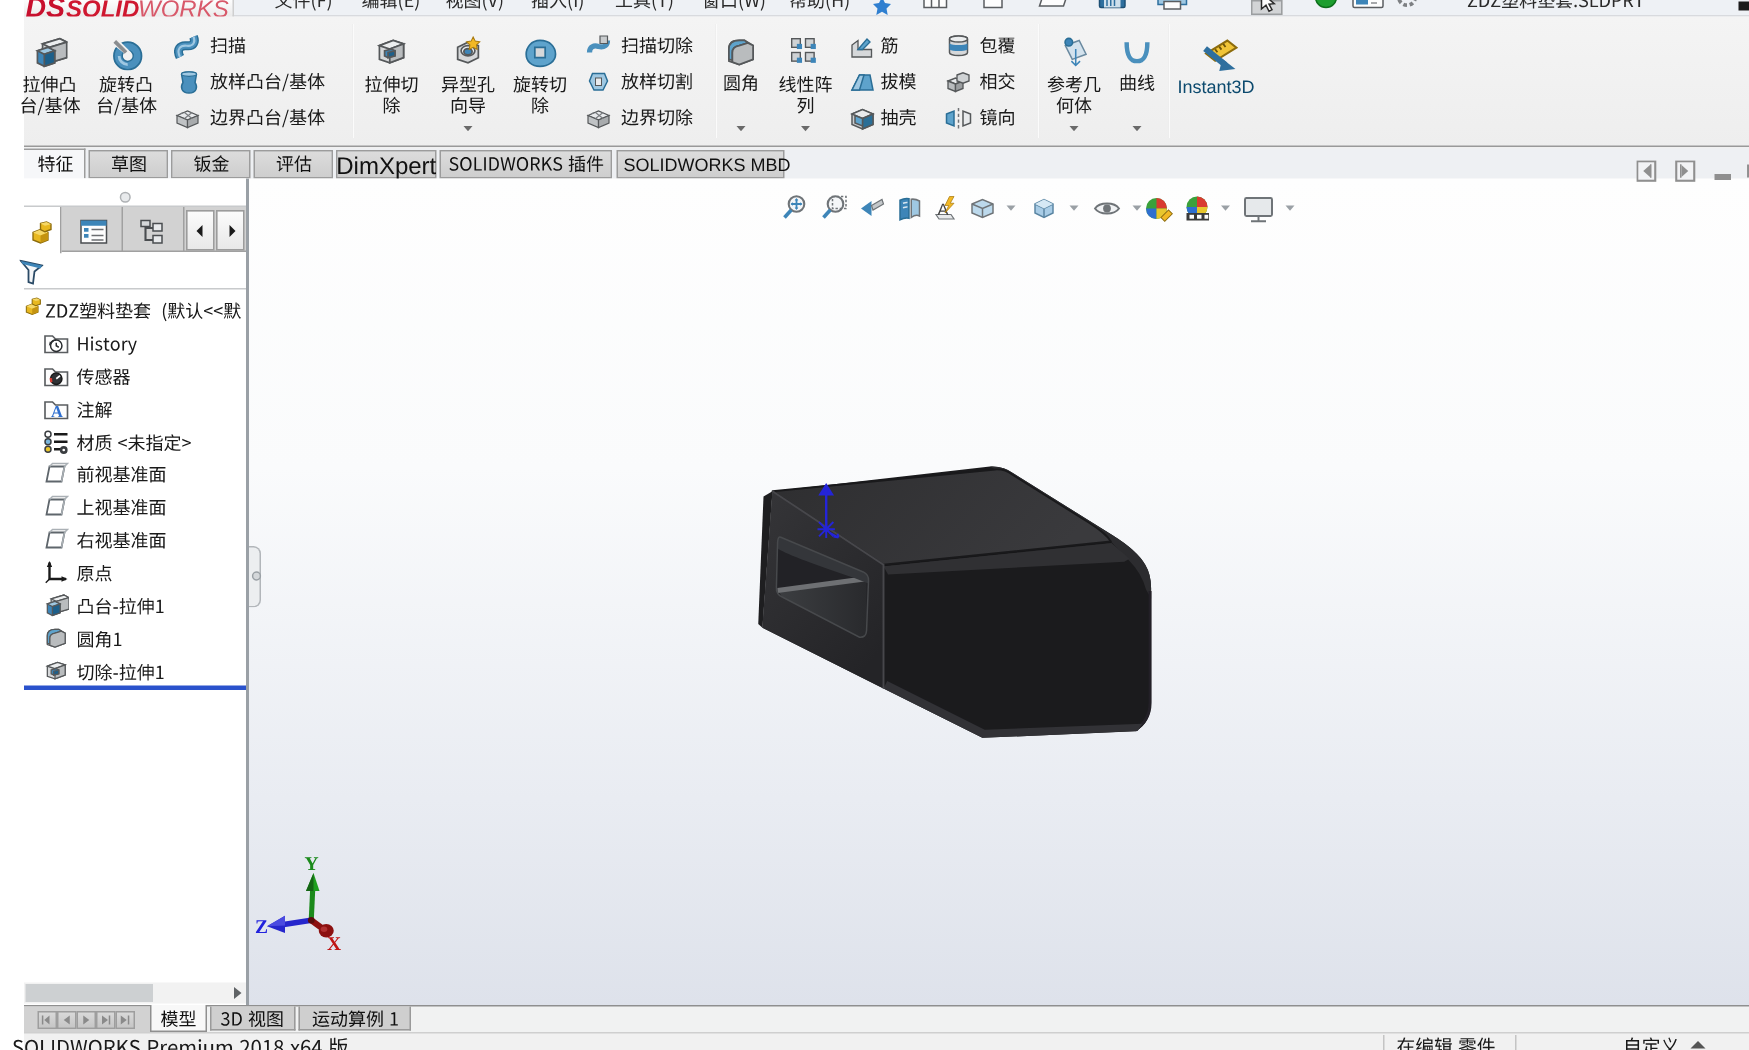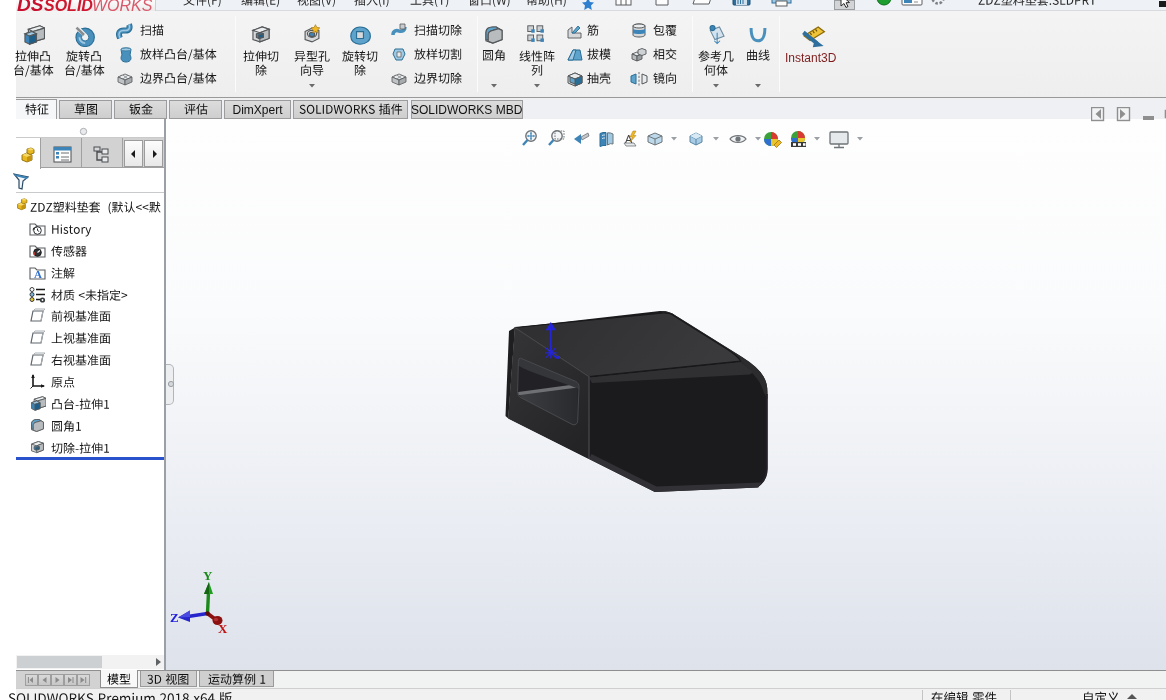--- a/index.html
+++ b/index.html
@@ -352,46 +352,46 @@
 <svg style="position:absolute;left:784px;top:25px" width="28" height="28" viewBox="0 0 28 28">
       <g transform="scale(1.35)">
         <g>
           <path d="M3 8 L13.5 1.5 L18 5 L7.5 11.5 Z" fill="#f0c437" stroke="#8d6c0c" stroke-width="1"></path>
           <path d="M5.5 7 l1.1 1.5 M7.5 5.8 l1.1 1.5 M9.5 4.5 l1.1 1.5 M11.5 3.2 l1.1 1.5" stroke="#6d5309" stroke-width="0.9"></path>
           <path d="M2.5 5.5 L12.5 13.5" stroke="#2e6f9e" stroke-width="3"></path>
           <path d="M11 10.5 L17.5 15.5 L9.5 16.5 Z" fill="#2e6f9e"></path>
         </g>
       </g>
     </svg>
-<div class="abs" style="left:769px;top:51px;width:60px;height:14px;font-size:12px;color:#7f1d1d">Instant3D</div>
+<div class="abs" style="left:769px;top:51px;width:60px;height:14px;font-size:12px;color:#0c4a6e">Instant3D</div>
 <div class="abs" style="left:0;top:99px;width:1166px;height:20px;background:#eef0f3"></div>
 <div class="abs" style="left:0px;top:99px;width:41px;height:20px;background:#f6f7f9;border:1px solid #9c9c9c;border-bottom:none;border-left:none"></div>
 <svg style="position:absolute;left:8.5px;top:101.3px;overflow:visible" width="24" height="16">
       <path transform="translate(0,12.7)" d="M5.5 -2.5C6.1 -2 6.7 -1.1 7 -0.6L7.7 -1C7.4 -1.6 6.7 -2.4 6.2 -3ZM7.7 -10.1V-8.8H5.4V-7.9H7.7V-6.4H4.7V-5.6H9.2V-4.2H4.9V-3.3H9.2V-0.2C9.2 0 9.1 0.1 8.9 0.1C8.7 0.1 8.1 0.1 7.4 0.1C7.5 0.3 7.6 0.7 7.6 1C8.5 1 9.2 0.9 9.5 0.8C9.9 0.7 10 0.4 10 -0.2V-3.3H11.4V-4.2H10V-5.6H11.5V-6.4H8.6V-7.9H10.9V-8.8H8.6V-10.1ZM1.2 -9.2C1.1 -7.7 0.8 -6.1 0.5 -5.1C0.6 -5 1 -4.8 1.2 -4.7C1.3 -5.3 1.5 -6 1.6 -6.7H2.5V-3.8C1.8 -3.6 1.1 -3.4 0.6 -3.2L0.8 -2.3L2.5 -2.9V1H3.4V-3.2L4.6 -3.6L4.6 -4.4L3.4 -4.1V-6.7H4.5V-7.6H3.4V-10.1H2.5V-7.6H1.8C1.8 -8.1 1.9 -8.5 1.9 -9Z M15 -10.1C14.5 -9.2 13.5 -8.2 12.5 -7.6C12.7 -7.4 12.9 -7 13 -6.8C14.1 -7.6 15.2 -8.7 15.8 -9.7ZM15.2 -7.4C14.6 -6.1 13.4 -4.9 12.4 -4.1C12.5 -3.9 12.8 -3.4 12.9 -3.2C13.3 -3.6 13.7 -4 14.1 -4.5V1H15V-5.6C15.4 -6.1 15.8 -6.6 16 -7.1ZM17 -6V-0.2H15.8V0.6H23.5V-0.2H20.5V-4.1H23V-4.9H20.5V-8.3H23.2V-9.2H16.6V-8.3H19.6V-0.2H17.9V-6Z" fill="#111111"></path>
     </svg>
 <div class="abs" style="left:43px;top:100px;width:53px;height:19px;background:linear-gradient(180deg,#dcdcdc,#cecece);border:1px solid #9c9c9c;border-bottom:1px solid #9c9c9c"></div>
 <svg style="position:absolute;left:57.5px;top:101.3px;overflow:visible" width="24" height="16">
       <path transform="translate(0,12.7)" d="M2.9 -4.8H9V-3.7H2.9ZM2.9 -6.5H9V-5.5H2.9ZM2.1 -7.2V-3H5.5V-1.8H0.7V-1H5.5V0.9H6.4V-1H11.4V-1.8H6.4V-3H10V-7.2ZM0.7 -9.2V-8.4H3.5V-7.5H4.4V-8.4H7.6V-7.5H8.5V-8.4H11.3V-9.2H8.5V-10.1H7.6V-9.2H4.4V-10.1H3.5V-9.2Z M16.5 -3.3C17.5 -3.1 18.7 -2.7 19.4 -2.4L19.7 -3C19.1 -3.3 17.8 -3.7 16.9 -3.9ZM15.3 -1.8C17 -1.6 19 -1.1 20.2 -0.7L20.6 -1.4C19.4 -1.8 17.3 -2.3 15.7 -2.4ZM13 -9.6V1H13.9V0.5H22.1V1H23V-9.6ZM13.9 -0.3V-8.7H22.1V-0.3ZM17 -8.5C16.4 -7.5 15.3 -6.6 14.3 -6C14.5 -5.8 14.8 -5.6 14.9 -5.4C15.3 -5.7 15.7 -6 16 -6.3C16.4 -5.9 16.8 -5.5 17.3 -5.2C16.3 -4.7 15.2 -4.4 14.1 -4.2C14.2 -4 14.4 -3.6 14.5 -3.4C15.7 -3.7 17 -4.1 18.1 -4.8C19.1 -4.2 20.2 -3.8 21.4 -3.6C21.5 -3.8 21.7 -4.1 21.9 -4.2C20.8 -4.4 19.8 -4.8 18.8 -5.2C19.7 -5.8 20.5 -6.5 21 -7.3L20.5 -7.6L20.3 -7.5H17.2C17.4 -7.8 17.6 -8 17.7 -8.2ZM16.5 -6.8 16.6 -6.8H19.7C19.3 -6.4 18.7 -6 18.1 -5.6C17.5 -5.9 16.9 -6.3 16.5 -6.8Z" fill="#111111"></path>
     </svg>
 <div class="abs" style="left:98px;top:100px;width:53px;height:19px;background:linear-gradient(180deg,#dcdcdc,#cecece);border:1px solid #9c9c9c;border-bottom:1px solid #9c9c9c"></div>
 <svg style="position:absolute;left:112.5px;top:101.3px;overflow:visible" width="24" height="16">
       <path transform="translate(0,12.7)" d="M10.2 -5.7C9.9 -4.4 9.4 -3.2 8.8 -2.2C8.2 -3.2 7.7 -4.4 7.4 -5.7ZM5.5 -9.3 5.5 -5C5.5 -3.2 5.4 -1 4.3 0.5C4.5 0.6 4.9 0.9 5 1C6.2 -0.6 6.4 -3 6.4 -5V-5.7H6.6C7 -4.1 7.5 -2.7 8.3 -1.5C7.6 -0.7 6.8 -0.1 6 0.3C6.2 0.4 6.4 0.8 6.5 1C7.4 0.6 8.1 -0 8.8 -0.8C9.4 -0.1 10.1 0.5 10.9 0.9C11.1 0.7 11.4 0.3 11.5 0.2C10.7 -0.2 10 -0.8 9.4 -1.5C10.2 -2.7 10.8 -4.4 11.1 -6.5L10.6 -6.6L10.4 -6.6H6.4V-8.5C8.1 -8.7 9.9 -8.9 11.3 -9.2L10.7 -10C9.5 -9.7 7.3 -9.4 5.5 -9.3ZM2 -10.1C1.7 -8.9 1.1 -7.9 0.4 -7.2C0.6 -6.9 0.8 -6.5 0.9 -6.3C1.3 -6.7 1.7 -7.3 2 -7.9H4.7V-8.7H2.4C2.6 -9.1 2.7 -9.5 2.8 -9.8ZM0.7 -4.1V-3.3H2.4V-1C2.4 -0.5 2 -0.1 1.8 0C1.9 0.2 2.1 0.6 2.2 0.8C2.4 0.6 2.7 0.3 4.9 -1.2C4.8 -1.4 4.6 -1.7 4.6 -2L3.2 -1V-3.3H4.7V-4.1H3.2V-5.7H4.3V-6.6H1.2V-5.7H2.4V-4.1Z M14.4 -2.6C14.8 -1.9 15.3 -1 15.5 -0.4L16.3 -0.7C16.1 -1.3 15.6 -2.2 15.1 -2.9ZM20.8 -2.9C20.5 -2.2 20 -1.3 19.5 -0.7L20.2 -0.4C20.7 -0.9 21.2 -1.8 21.6 -2.6ZM18 -10.2C16.8 -8.4 14.6 -7 12.4 -6.3C12.6 -6 12.8 -5.7 13 -5.4C13.6 -5.7 14.3 -6 14.9 -6.3V-5.6H17.5V-4H13.4V-3.2H17.5V-0.2H12.8V0.6H23.2V-0.2H18.4V-3.2H22.7V-4H18.4V-5.6H21.1V-6.4C21.7 -6 22.4 -5.7 23 -5.5C23.2 -5.7 23.4 -6.1 23.7 -6.3C21.8 -6.8 19.7 -8.1 18.5 -9.4L18.8 -9.8ZM21 -6.5H15.2C16.2 -7.1 17.2 -7.9 18 -8.7C18.8 -7.9 19.9 -7.1 21 -6.5Z" fill="#111111"></path>
     </svg>
 <div class="abs" style="left:153px;top:100px;width:53px;height:19px;background:linear-gradient(180deg,#dcdcdc,#cecece);border:1px solid #9c9c9c;border-bottom:1px solid #9c9c9c"></div>
 <svg style="position:absolute;left:167.5px;top:101.3px;overflow:visible" width="24" height="16">
       <path transform="translate(0,12.7)" d="M9.9 -8C9.8 -7.1 9.4 -5.7 9.1 -4.9L9.8 -4.7C10.1 -5.5 10.5 -6.7 10.8 -7.8ZM4.7 -7.8C5 -6.8 5.3 -5.6 5.4 -4.8L6.2 -5C6.1 -5.8 5.8 -7 5.5 -8ZM1.2 -9.1C1.8 -8.6 2.6 -7.8 3 -7.3L3.6 -7.9C3.2 -8.4 2.4 -9.2 1.7 -9.7ZM4.3 -9.5V-8.6H7.2V-4.2H4V-3.3H7.2V0.9H8.1V-3.3H11.5V-4.2H8.1V-8.6H11V-9.5ZM0.5 -6.3V-5.4H2.2V-1C2.2 -0.5 1.8 -0.2 1.6 -0C1.8 0.1 2 0.5 2.1 0.7C2.2 0.5 2.5 0.2 4.5 -1.3C4.4 -1.5 4.3 -1.8 4.2 -2.1L3 -1.2V-6.3L2.2 -6.3Z M15.2 -10C14.5 -8.2 13.4 -6.4 12.2 -5.2C12.4 -5 12.6 -4.6 12.7 -4.4C13.1 -4.8 13.5 -5.3 13.9 -5.8V0.9H14.8V-7.1C15.3 -8 15.7 -8.9 16.1 -9.8ZM15.9 -7.5V-6.6H19.2V-4.1H16.6V1H17.5V0.4H21.9V0.9H22.8V-4.1H20.1V-6.6H23.5V-7.5H20.1V-10.1H19.2V-7.5ZM17.5 -0.4V-3.3H21.9V-0.4Z" fill="#111111"></path>
     </svg>
 <div class="abs" style="left:208px;top:100px;width:67px;height:19px;background:linear-gradient(180deg,#dcdcdc,#cecece);border:1px solid #9c9c9c;border-bottom:1px solid #9c9c9c"></div>
-<div class="abs" style="left:208px;top:103px;width:67px;text-align:center;font-size:12px;color:#111">DimXpert</div>
+<div class="abs" style="left:208px;top:103px;width:67px;text-align:center;font-size:16px;color:#111">DimXpert</div>
 <div class="abs" style="left:277px;top:100px;width:115px;height:19px;background:linear-gradient(180deg,#dcdcdc,#cecece);border:1px solid #9c9c9c;border-bottom:1px solid #9c9c9c"></div>
 <svg style="position:absolute;left:282.7px;top:101.3px;overflow:visible" width="104" height="16">
       <path transform="translate(0,12.7)" d="M3.6 0.2C5.5 0.2 6.6 -0.9 6.6 -2.3C6.6 -3.6 5.8 -4.2 4.8 -4.7L3.6 -5.2C2.9 -5.5 2.1 -5.8 2.1 -6.7C2.1 -7.5 2.8 -8 3.8 -8C4.6 -8 5.2 -7.7 5.8 -7.2L6.3 -7.9C5.7 -8.5 4.8 -9 3.8 -9C2.2 -9 1 -8 1 -6.6C1 -5.3 2 -4.7 2.8 -4.4L4 -3.8C4.9 -3.4 5.5 -3.2 5.5 -2.2C5.5 -1.4 4.8 -0.8 3.7 -0.8C2.7 -0.8 1.9 -1.2 1.2 -1.9L0.6 -1.1C1.3 -0.3 2.4 0.2 3.6 0.2Z M11.6 0.2C13.8 0.2 15.4 -1.6 15.4 -4.4C15.4 -7.2 13.8 -9 11.6 -9C9.4 -9 7.8 -7.2 7.8 -4.4C7.8 -1.6 9.4 0.2 11.6 0.2ZM11.6 -0.8C10 -0.8 9 -2.2 9 -4.4C9 -6.6 10 -8 11.6 -8C13.2 -8 14.2 -6.6 14.2 -4.4C14.2 -2.2 13.2 -0.8 11.6 -0.8Z M17.3 0H22.2V-0.9H18.4V-8.8H17.3Z M23.8 0H24.9V-8.8H23.8Z M27.3 0H29.5C32.2 0 33.6 -1.6 33.6 -4.4C33.6 -7.2 32.2 -8.8 29.5 -8.8H27.3ZM28.4 -0.9V-7.9H29.4C31.5 -7.9 32.5 -6.7 32.5 -4.4C32.5 -2.2 31.5 -0.9 29.4 -0.9Z M36.5 0H37.8L39.1 -5.3C39.3 -6 39.5 -6.6 39.6 -7.3H39.6C39.8 -6.6 39.9 -6 40.1 -5.3L41.4 0H42.7L44.6 -8.8H43.5L42.6 -4C42.4 -3.1 42.2 -2.1 42.1 -1.2H42C41.8 -2.1 41.6 -3.1 41.4 -4L40.2 -8.8H39.1L37.9 -4C37.7 -3.1 37.5 -2.1 37.3 -1.2H37.2C37.1 -2.1 36.9 -3.1 36.7 -4L35.8 -8.8H34.7Z M49.3 0.2C51.5 0.2 53.1 -1.6 53.1 -4.4C53.1 -7.2 51.5 -9 49.3 -9C47.1 -9 45.6 -7.2 45.6 -4.4C45.6 -1.6 47.1 0.2 49.3 0.2ZM49.3 -0.8C47.7 -0.8 46.7 -2.2 46.7 -4.4C46.7 -6.6 47.7 -8 49.3 -8C50.9 -8 51.9 -6.6 51.9 -4.4C51.9 -2.2 50.9 -0.8 49.3 -0.8Z M56.1 -4.6V-7.9H57.6C59 -7.9 59.7 -7.5 59.7 -6.3C59.7 -5.2 59 -4.6 57.6 -4.6ZM59.8 0H61.1L58.8 -3.9C60 -4.1 60.8 -5 60.8 -6.3C60.8 -8.2 59.5 -8.8 57.7 -8.8H55V0H56.1V-3.7H57.7Z M62.6 0H63.7V-2.8L65.2 -4.6L67.9 0H69.1L65.9 -5.5L68.7 -8.8H67.4L63.7 -4.4H63.7V-8.8H62.6Z M72.8 0.2C74.6 0.2 75.8 -0.9 75.8 -2.3C75.8 -3.6 75 -4.2 74 -4.7L72.7 -5.2C72 -5.5 71.3 -5.8 71.3 -6.7C71.3 -7.5 71.9 -8 72.9 -8C73.7 -8 74.4 -7.7 74.9 -7.2L75.5 -7.9C74.9 -8.5 74 -9 72.9 -9C71.3 -9 70.1 -8 70.1 -6.6C70.1 -5.3 71.1 -4.7 71.9 -4.4L73.2 -3.8C74 -3.4 74.7 -3.2 74.7 -2.2C74.7 -1.4 74 -0.8 72.8 -0.8C71.9 -0.8 71 -1.2 70.4 -1.9L69.7 -1.1C70.5 -0.3 71.6 0.2 72.8 0.2Z M88.5 -2.9V-2.1H89.8V-0.5H88V-6.4H91.1V-7.2H88V-8.8C88.9 -8.9 89.8 -9.1 90.5 -9.3L90 -10C88.7 -9.6 86.4 -9.3 84.5 -9.2C84.6 -9 84.7 -8.7 84.7 -8.5C85.5 -8.5 86.3 -8.6 87.2 -8.7V-7.2H84.1V-6.4H87.2V-0.5H85.2V-2.1H86.6V-2.9H85.2V-4.4C85.7 -4.5 86.2 -4.7 86.7 -4.9L86.2 -5.6C85.8 -5.4 85 -5.1 84.4 -4.9V0.9H85.2V0.4H89.8V1H90.7V-5.2H88.4V-4.4H89.8V-2.9ZM81.6 -10.1V-7.7H80.3V-6.8H81.6V-4.1L80.1 -3.7L80.3 -2.8L81.6 -3.2V-0.1C81.6 0 81.6 0.1 81.4 0.1C81.3 0.1 80.9 0.1 80.5 0.1C80.7 0.3 80.8 0.7 80.8 0.9C81.4 0.9 81.8 0.9 82.1 0.7C82.4 0.6 82.5 0.4 82.5 -0.1V-3.5L83.8 -3.9L83.7 -4.7L82.5 -4.3V-6.8H83.6V-7.7H82.5V-10.1Z M95.5 -4.1V-3.2H98.9V1H99.8V-3.2H103.1V-4.1H99.8V-6.7H102.6V-7.6H99.8V-9.9H98.9V-7.6H97.3C97.5 -8.2 97.6 -8.7 97.7 -9.3L96.9 -9.5C96.6 -7.9 96.1 -6.4 95.4 -5.4C95.6 -5.3 96 -5 96.1 -4.9C96.5 -5.4 96.8 -6 97 -6.7H98.9V-4.1ZM94.9 -10C94.2 -8.2 93.2 -6.4 92.1 -5.2C92.2 -5 92.5 -4.6 92.6 -4.4C93 -4.8 93.3 -5.2 93.7 -5.8V0.9H94.5V-7.2C95 -8 95.4 -8.9 95.7 -9.8Z" fill="#111111"></path>
     </svg>
 <div class="abs" style="left:395px;top:100px;width:112px;height:19px;background:linear-gradient(180deg,#dcdcdc,#cecece);border:1px solid #9c9c9c;border-bottom:1px solid #9c9c9c"></div>
-<div class="abs" style="left:395px;top:103px;width:116px;text-align:left;font-size:12px;color:#111">SOLIDWORKS MBD</div>
+<div class="abs" style="left:395px;top:103px;width:116px;text-align:right;font-size:12px;color:#111">SOLIDWORKS MBD</div>
 <svg class="abs" style="left:1075px;top:107px;z-index:9" width="92" height="15">
       <rect x="0.5" y="0.5" width="12" height="13" fill="#f2f3f5" stroke="#8f8f8f" stroke-width="1.4"></rect>
       <path d="M9 3 L4.5 7 L9 11 Z" fill="#8f8f8f"></path>
       <path d="M9.5 2.5 v9" stroke="#8f8f8f"></path>
       <rect x="26.5" y="0.5" width="12" height="13" fill="#f2f3f5" stroke="#8f8f8f" stroke-width="1.4"></rect>
       <path d="M30 3 L34.5 7 L30 11 Z" fill="#8f8f8f"></path>
       <path d="M29.5 2.5 v9" stroke="#8f8f8f"></path>
       <rect x="52" y="9" width="11" height="4" fill="#8f8f8f"></rect>
       <rect x="79.5" y="3.5" width="9" height="7" fill="none" stroke="#8f8f8f" stroke-width="1.6"></rect>
       <path d="M78 10.5 h-3.5 v-7 h9 v3" fill="none" stroke="#8f8f8f" stroke-width="1.6"></path>

